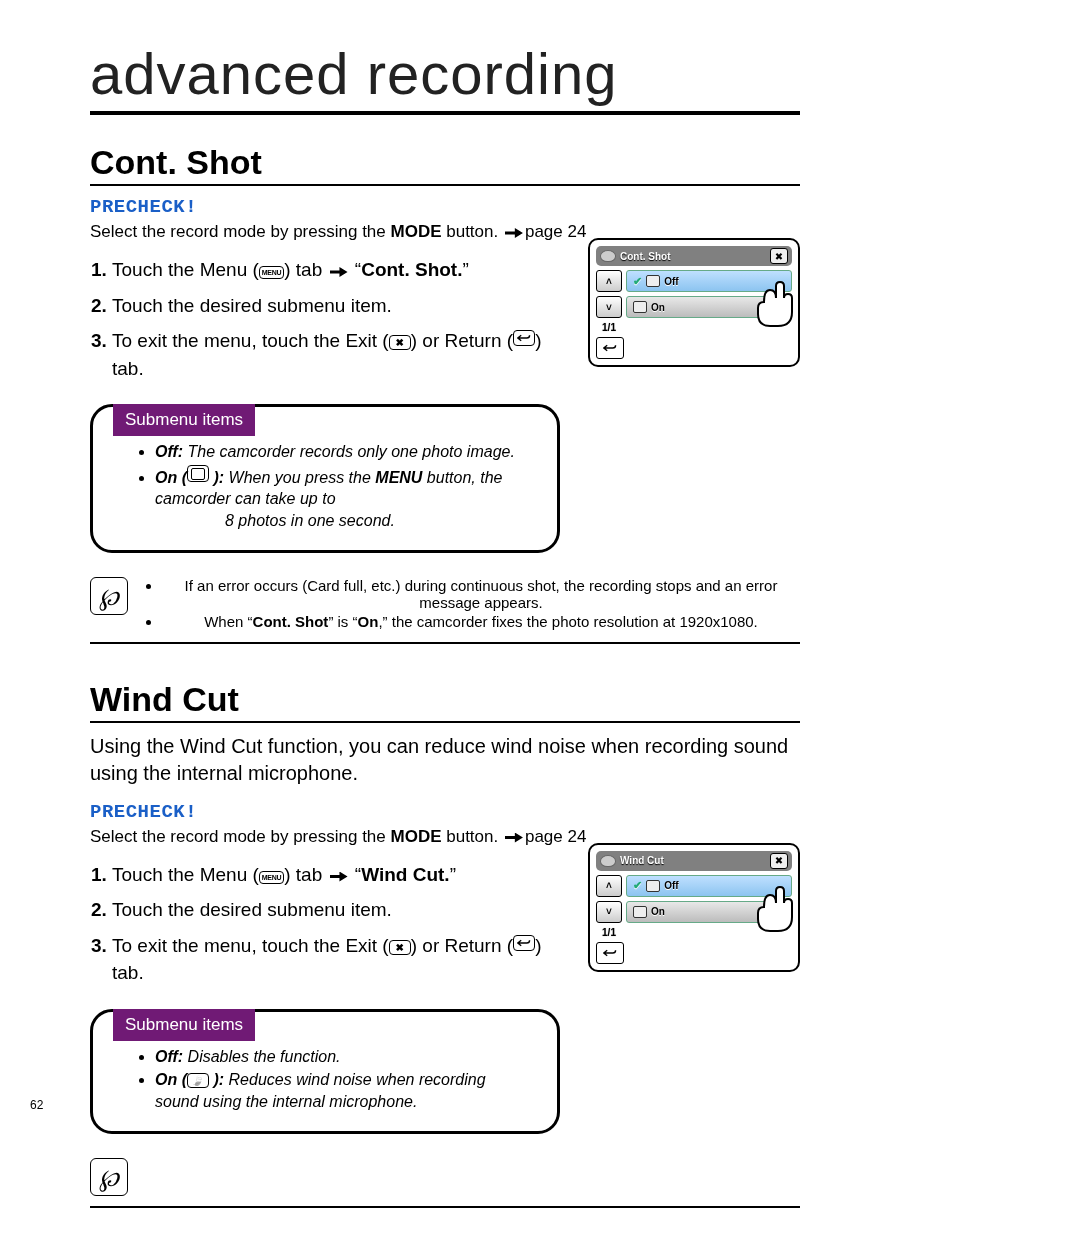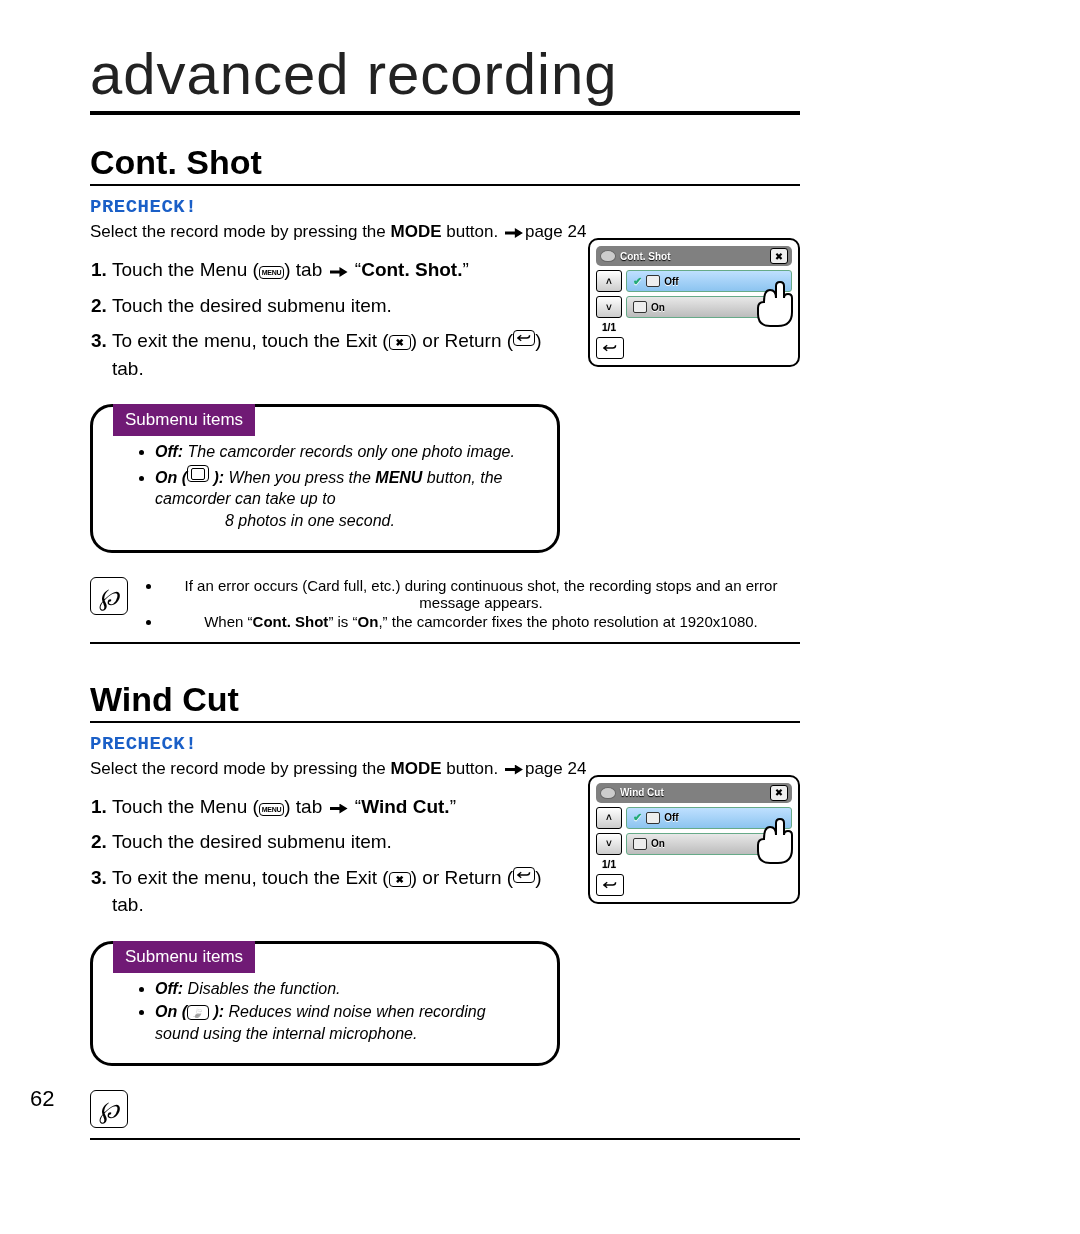--- a/index.html
+++ b/index.html
@@ -174,21 +174,21 @@
   .lcd .retbtn svg{width:14px;height:10px;}
   .lcd .hand {
     position:absolute; right:-6px; top:32px; width:60px;height:60px;
   }
   .lcd .hand svg{width:100%;height:100%;}
 
   .pagenum {
     position: absolute;
     left: 30px;
     bottom: 122px;
-    font-size: 22px;
+    font-size: 12px;
   }
 </style>
 </head>
 <body>
 
 <div class="page">
 
   <div class="pagehead">advanced recording</div>
 
   <div class="secblock">
@@ -272,20 +272,21 @@
         <li>If an error occurs (Card full, etc.) during continuous shot, the recording stops and an error message appears.</li>
         <li>
           <span>When “</span><span class="b">Cont. Shot</span><span>” is “</span><span class="b">On</span><span>,” the camcorder fixes the photo resolution at 1920x1080.</span>
         </li>
       </ul>
     </div>
   </div>
 
   <div class="secblock">
     <div class="sectitle">Wind Cut</div>
+    <div class="secdesc">Using the Wind Cut function, you can reduce wind noise when recording sound using the internal microphone.</div>
 
     <div class="precheck">PRECHECK!</div>
     <div class="preline">
       <span>Select the record mode by pressing the </span><span class="mode">MODE</span><span> button. </span><span class="rightarrow-glyph"></span><span>page 24</span>
     </div>
 
     <div class="flexrow">
       <div class="steps-col">
         <ol class="steps">
           <li>

